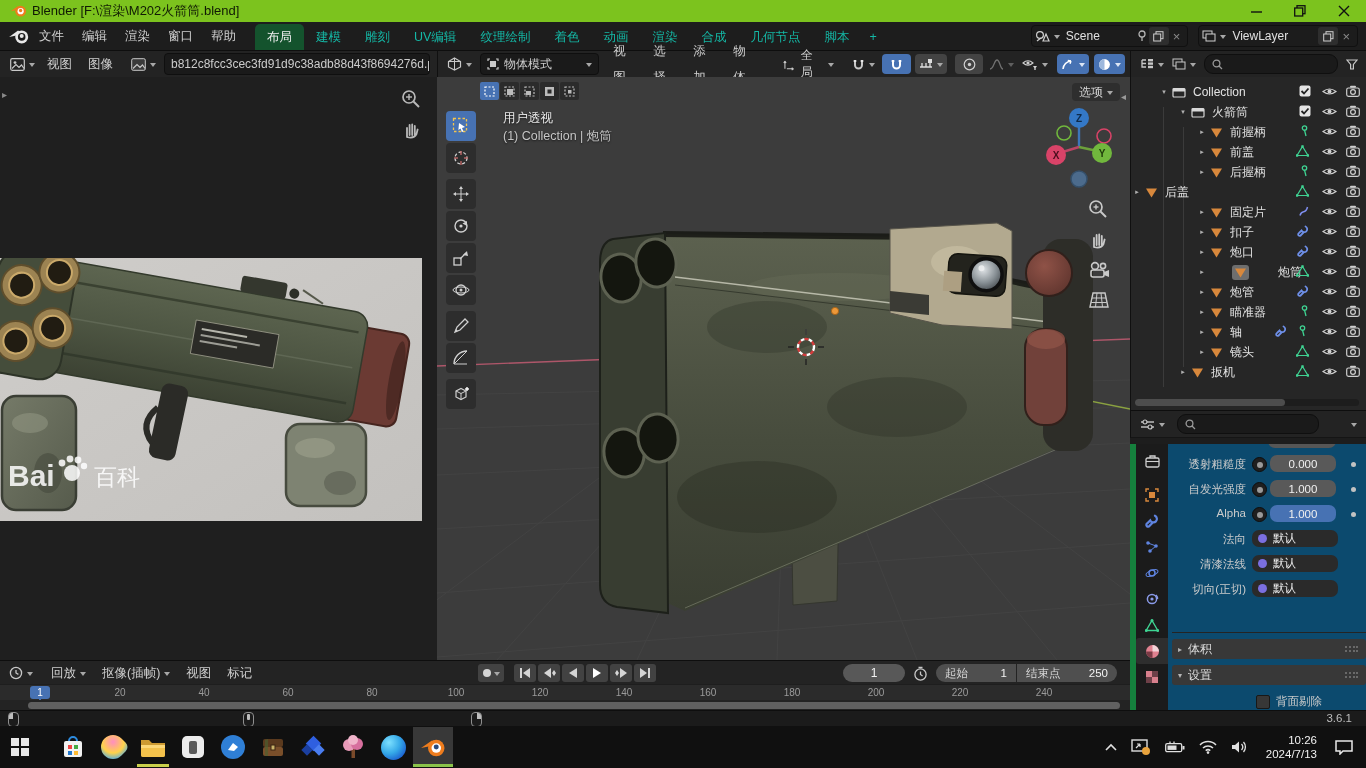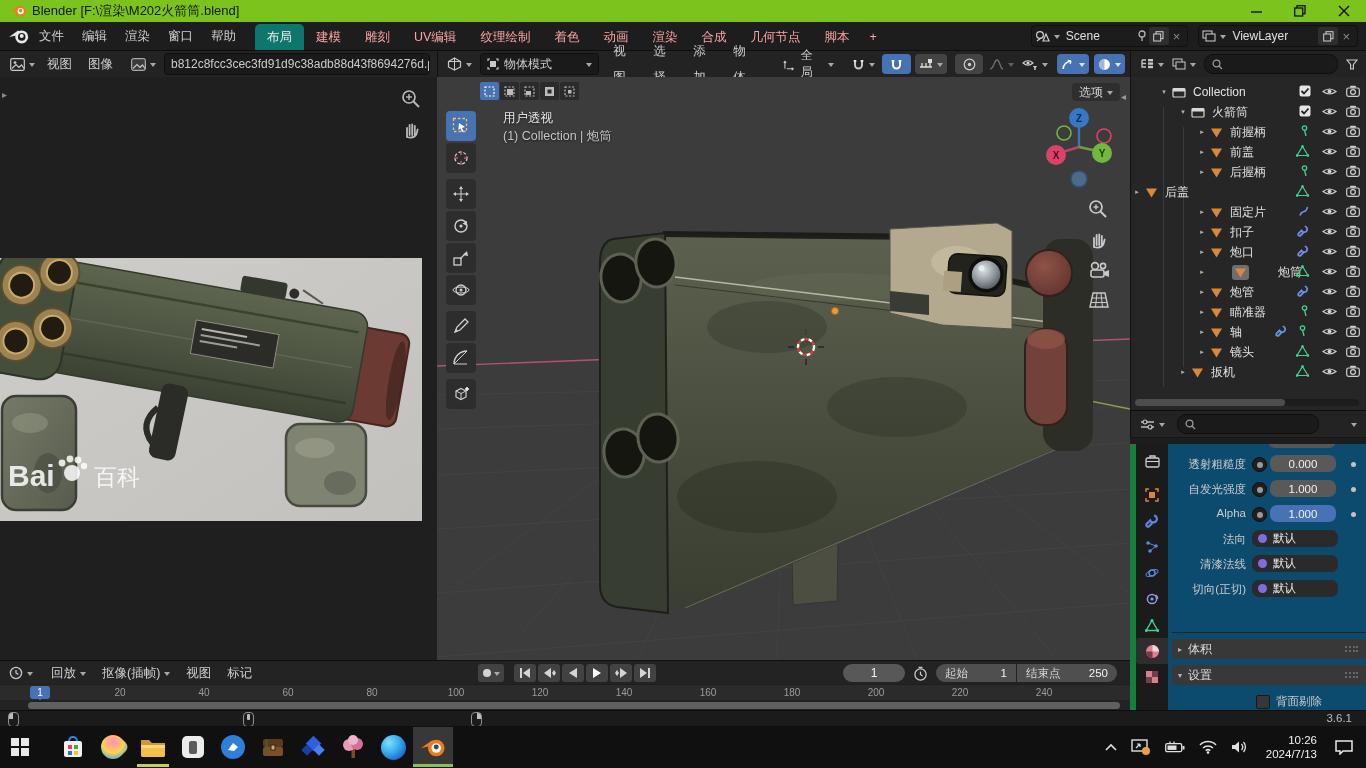--- a/index.html
+++ b/index.html
@@ -8,22 +8,22 @@
   .abs{position:absolute;}
   .flex{display:flex;align-items:center;}
   svg{display:block;}
   
   .titlebar{left:0;top:0;width:1366px;height:22px;background:#7cc31e;display:flex;align-items:center;}
   .titlebar .ttl{color:#101a04;font-size:13px;margin-left:8px;}
   .winbtn{width:44px;height:22px;display:flex;align-items:center;justify-content:center;}
   
   .topbar{left:0;top:22px;width:1366px;height:28px;background:#1d1d1d;display:flex;align-items:center;}
   .menu{padding:0 9px;font-size:12.5px;color:#d0d0d0;line-height:28px;cursor:default;}
-  .tab{padding:0 12px;font-size:12.5px;color:#fca5a5;line-height:26px;margin-top:2px;border-radius:5px 5px 0 0;}
-  .tab.active{background:#0f766e;color:#efefef;}
+  .tab{padding:0 12px;font-size:12.5px;color:#14b8a6;line-height:26px;margin-top:2px;border-radius:5px 5px 0 0;}
+  .tab.active{background:#14532d;color:#efefef;}
   .idwidget{height:20px;background:#1c1c1c;border:1px solid #101010;border-radius:4px;display:flex;align-items:center;padding:0 3px;}
   .idwidget .lbl{font-size:12px;color:#e0e0e0;padding:0 6px;}
   .sqbtn{width:20px;height:18px;background:#2e2e2e;border-radius:3px;display:flex;align-items:center;justify-content:center;margin-left:2px;}
   
   .hdr{top:50px;height:26px;background:#232323;border-top:1px solid #0e0e0e;border-bottom:1px solid #151515;display:flex;align-items:center;}
   .hmenu{padding:0 8px;font-size:12.5px;color:#cfcfcf;line-height:26px;}
   .chev{display:inline-block;width:0;height:0;border:3px solid transparent;border-top:4px solid #a8a8a8;margin-left:4px;position:relative;top:2px;}
   .hbtn{height:20px;display:inline-flex;align-items:center;padding:0 4px;border-radius:4px;}
   .hbtn.on{background:#4772b3;}
   .hbtn.pressed{background:#434343;}

